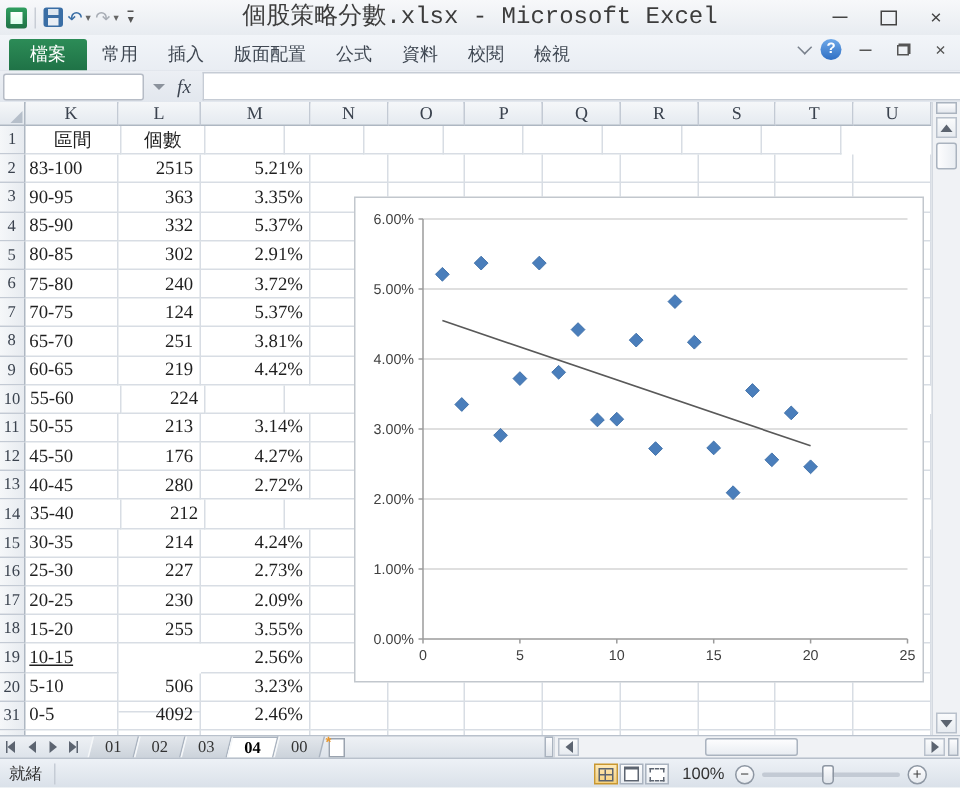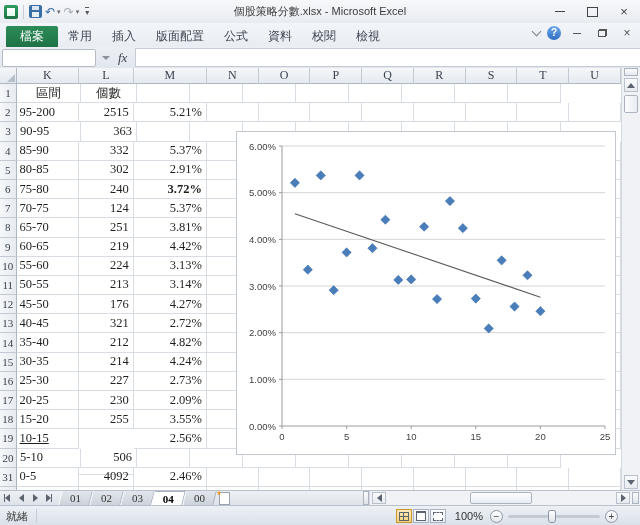--- a/index.html
+++ b/index.html
@@ -17,21 +17,21 @@
     background:linear-gradient(#fff,#dfe)}
   .qat-sep{width:1px;height:14px;background:#c8cdd5;margin:0 2px;}
   .floppy{width:13px;height:13px;background:#3a6ea5;border-radius:2px;position:relative;}
   .floppy::before{content:"";position:absolute;left:3px;top:1px;right:3px;height:4px;background:#dce6f0;}
   .floppy::after{content:"";position:absolute;left:3px;bottom:1px;right:3px;height:5px;background:#e8eef5;}
   .qat-glyph{font-size:12px;line-height:14px;color:#3a6ea5;}
   .qat-glyph.disabled{color:#a9aeb6;}
   .qat-caret{font-size:7px;color:#666;margin-left:-1px;}
   .qat-more{font-size:8px;color:#555;border-top:1px solid #555;line-height:8px;margin-left:3px;padding-top:1px;}
   .title-text{position:absolute;left:0;right:0;top:0;height:23px;text-align:center;
-    font-size:11px;line-height:23px;color:#3c3c3c;pointer-events:none;}
+    font-size:16px;line-height:23px;color:#3c3c3c;pointer-events:none;font-family:Liberation Mono, monospace;}
   .win-controls{position:absolute;right:0;top:0;height:23px;display:flex;}
   .win-btn{width:32px;height:23px;display:flex;align-items:center;justify-content:center;color:#444;}
   .win-min-bar{width:10px;height:1px;background:#444;}
   .win-max-box{width:9px;height:8px;border:1px solid #444;}
   .win-close-x{font-size:13px;line-height:13px;color:#444;}
   
   .ribbonrow{position:absolute;left:0;top:23px;width:640px;height:24px;
     background:linear-gradient(#f2f5f9,#e9edf3);border-bottom:1px solid #c9d0da;
     display:flex;align-items:flex-end;}
   .file-tab{height:21px;margin-left:6px;padding:0 14px;background:linear-gradient(#2c8c57,#1f7246);
@@ -230,36 +230,37 @@
       <div class="cell al" style="width: 53px;"></div>
       <div class="cell al" style="width: 53px;"></div>
       <div class="cell al" style="width: 53px;"></div>
       <div class="cell al" style="width: 53px;"></div>
       <div class="cell al" style="width: 53px;"></div>
       <div class="cell al" style="width: 53px;"></div>
       <div class="cell al" style="width: 53px;"></div>
     </div>
     <div class="sheet-row">
       <div class="cell c-num">2</div>
-      <div class="cell al" style="width: 64px;">95-200</div>
+      <div class="cell al" style="width: 64px;">83-100</div>
       <div class="cell ar" style="width: 56px;">2515</div>
       <div class="cell ar" style="width: 75px;">5.21%</div>
       <div class="cell al" style="width: 53px;"></div>
       <div class="cell al" style="width: 53px;"></div>
       <div class="cell al" style="width: 53px;"></div>
       <div class="cell al" style="width: 53px;"></div>
       <div class="cell al" style="width: 53px;"></div>
       <div class="cell al" style="width: 53px;"></div>
       <div class="cell al" style="width: 53px;"></div>
       <div class="cell al" style="width: 53px;"></div>
     </div>
     <div class="sheet-row">
       <div class="cell c-num">3</div>
       <div class="cell al" style="width: 64px;">90-95</div>
       <div class="cell ar" style="width: 56px;">363</div>
+      <div class="cell ar" style="width: 75px;">3.35%</div>
       <div class="cell al" style="width: 53px;"></div>
       <div class="cell al" style="width: 53px;"></div>
       <div class="cell al" style="width: 53px;"></div>
       <div class="cell al" style="width: 53px;"></div>
       <div class="cell al" style="width: 53px;"></div>
       <div class="cell al" style="width: 53px;"></div>
       <div class="cell al" style="width: 53px;"></div>
       <div class="cell al" style="width: 53px;"></div>
     </div>
     <div class="sheet-row">
@@ -287,21 +288,21 @@
       <div class="cell al" style="width: 53px;"></div>
       <div class="cell al" style="width: 53px;"></div>
       <div class="cell al" style="width: 53px;"></div>
       <div class="cell al" style="width: 53px;"></div>
       <div class="cell al" style="width: 53px;"></div>
     </div>
     <div class="sheet-row">
       <div class="cell c-num">6</div>
       <div class="cell al" style="width: 64px;">75-80</div>
       <div class="cell ar" style="width: 56px;">240</div>
-      <div class="cell ar" style="width: 75px; font-weight: bold;">3.72%</div>
+      <div class="cell ar" style="width: 75px;">3.72%</div>
       <div class="cell al" style="width: 53px;"></div>
       <div class="cell al" style="width: 53px;"></div>
       <div class="cell al" style="width: 53px;"></div>
       <div class="cell al" style="width: 53px;"></div>
       <div class="cell al" style="width: 53px;"></div>
       <div class="cell al" style="width: 53px;"></div>
       <div class="cell al" style="width: 53px;"></div>
       <div class="cell al" style="width: 53px;"></div>
     </div>
     <div class="sheet-row">
@@ -343,21 +344,20 @@
       <div class="cell al" style="width: 53px;"></div>
       <div class="cell al" style="width: 53px;"></div>
       <div class="cell al" style="width: 53px;"></div>
       <div class="cell al" style="width: 53px;"></div>
       <div class="cell al" style="width: 53px;"></div>
     </div>
     <div class="sheet-row">
       <div class="cell c-num">10</div>
       <div class="cell al" style="width: 64px;">55-60</div>
       <div class="cell ar" style="width: 56px;">224</div>
-      <div class="cell ar" style="width: 75px;">3.13%</div>
       <div class="cell al" style="width: 53px;"></div>
       <div class="cell al" style="width: 53px;"></div>
       <div class="cell al" style="width: 53px;"></div>
       <div class="cell al" style="width: 53px;"></div>
       <div class="cell al" style="width: 53px;"></div>
       <div class="cell al" style="width: 53px;"></div>
       <div class="cell al" style="width: 53px;"></div>
       <div class="cell al" style="width: 53px;"></div>
     </div>
     <div class="sheet-row">
@@ -384,36 +384,35 @@
       <div class="cell al" style="width: 53px;"></div>
       <div class="cell al" style="width: 53px;"></div>
       <div class="cell al" style="width: 53px;"></div>
       <div class="cell al" style="width: 53px;"></div>
       <div class="cell al" style="width: 53px;"></div>
       <div class="cell al" style="width: 53px;"></div>
     </div>
     <div class="sheet-row">
       <div class="cell c-num">13</div>
       <div class="cell al" style="width: 64px;">40-45</div>
-      <div class="cell ar" style="width: 56px;">321</div>
+      <div class="cell ar" style="width: 56px;">280</div>
       <div class="cell ar" style="width: 75px;">2.72%</div>
       <div class="cell al" style="width: 53px;"></div>
       <div class="cell al" style="width: 53px;"></div>
       <div class="cell al" style="width: 53px;"></div>
       <div class="cell al" style="width: 53px;"></div>
       <div class="cell al" style="width: 53px;"></div>
       <div class="cell al" style="width: 53px;"></div>
       <div class="cell al" style="width: 53px;"></div>
       <div class="cell al" style="width: 53px;"></div>
     </div>
     <div class="sheet-row">
       <div class="cell c-num">14</div>
       <div class="cell al" style="width: 64px;">35-40</div>
       <div class="cell ar" style="width: 56px;">212</div>
-      <div class="cell ar" style="width: 75px;">4.82%</div>
       <div class="cell al" style="width: 53px;"></div>
       <div class="cell al" style="width: 53px;"></div>
       <div class="cell al" style="width: 53px;"></div>
       <div class="cell al" style="width: 53px;"></div>
       <div class="cell al" style="width: 53px;"></div>
       <div class="cell al" style="width: 53px;"></div>
       <div class="cell al" style="width: 53px;"></div>
       <div class="cell al" style="width: 53px;"></div>
     </div>
     <div class="sheet-row">
@@ -483,20 +482,21 @@
       <div class="cell al" style="width: 53px;"></div>
       <div class="cell al" style="width: 53px;"></div>
       <div class="cell al" style="width: 53px;"></div>
       <div class="cell al" style="width: 53px;"></div>
       <div class="cell al" style="width: 53px;"></div>
     </div>
     <div class="sheet-row">
       <div class="cell c-num">20</div>
       <div class="cell al" style="width: 64px;">5-10</div>
       <div class="cell ar" style="width: 56px;">506</div>
+      <div class="cell ar" style="width: 75px;">3.23%</div>
       <div class="cell al" style="width: 53px;"></div>
       <div class="cell al" style="width: 53px;"></div>
       <div class="cell al" style="width: 53px;"></div>
       <div class="cell al" style="width: 53px;"></div>
       <div class="cell al" style="width: 53px;"></div>
       <div class="cell al" style="width: 53px;"></div>
       <div class="cell al" style="width: 53px;"></div>
       <div class="cell al" style="width: 53px;"></div>
     </div>
     <div class="sheet-row">

